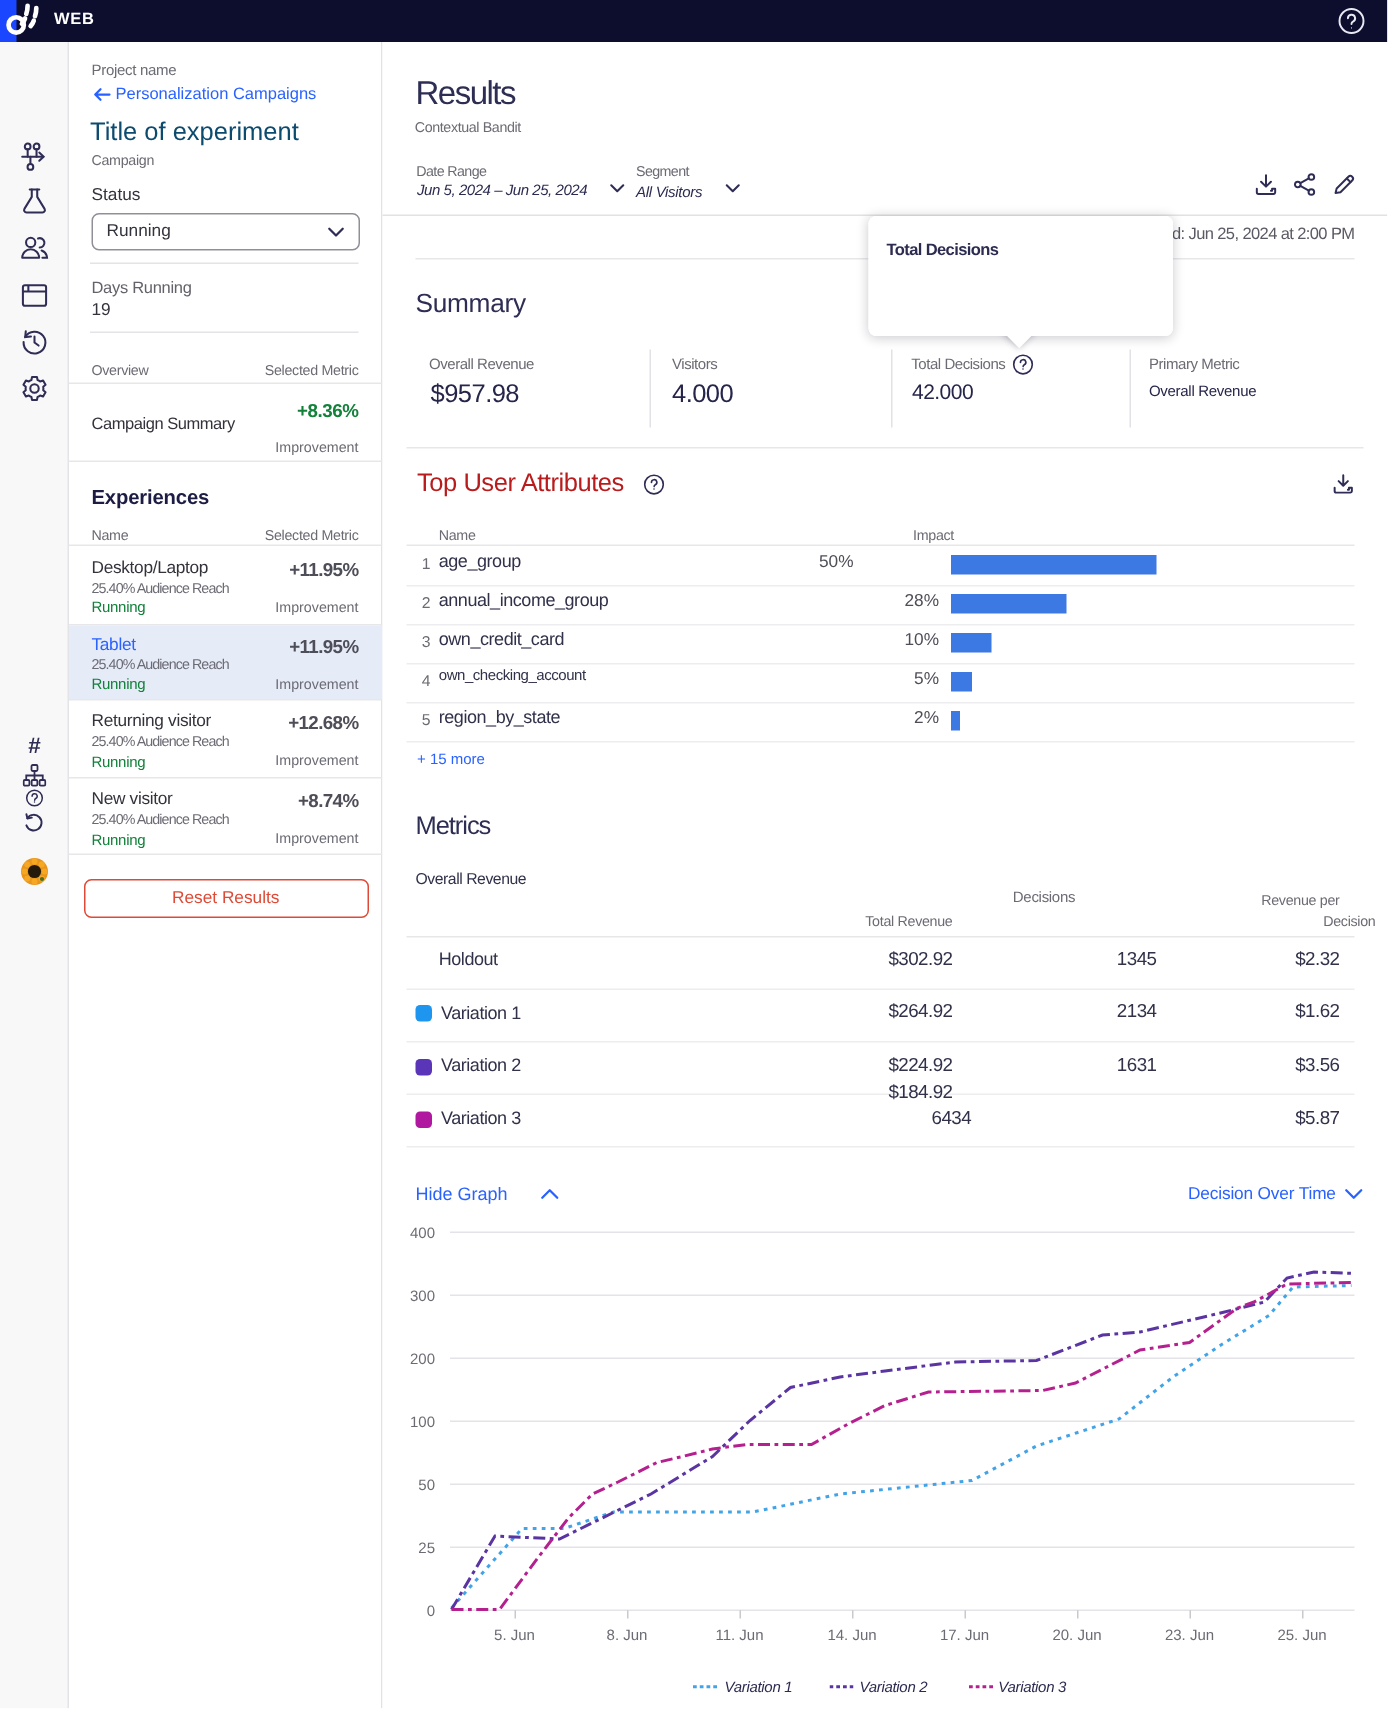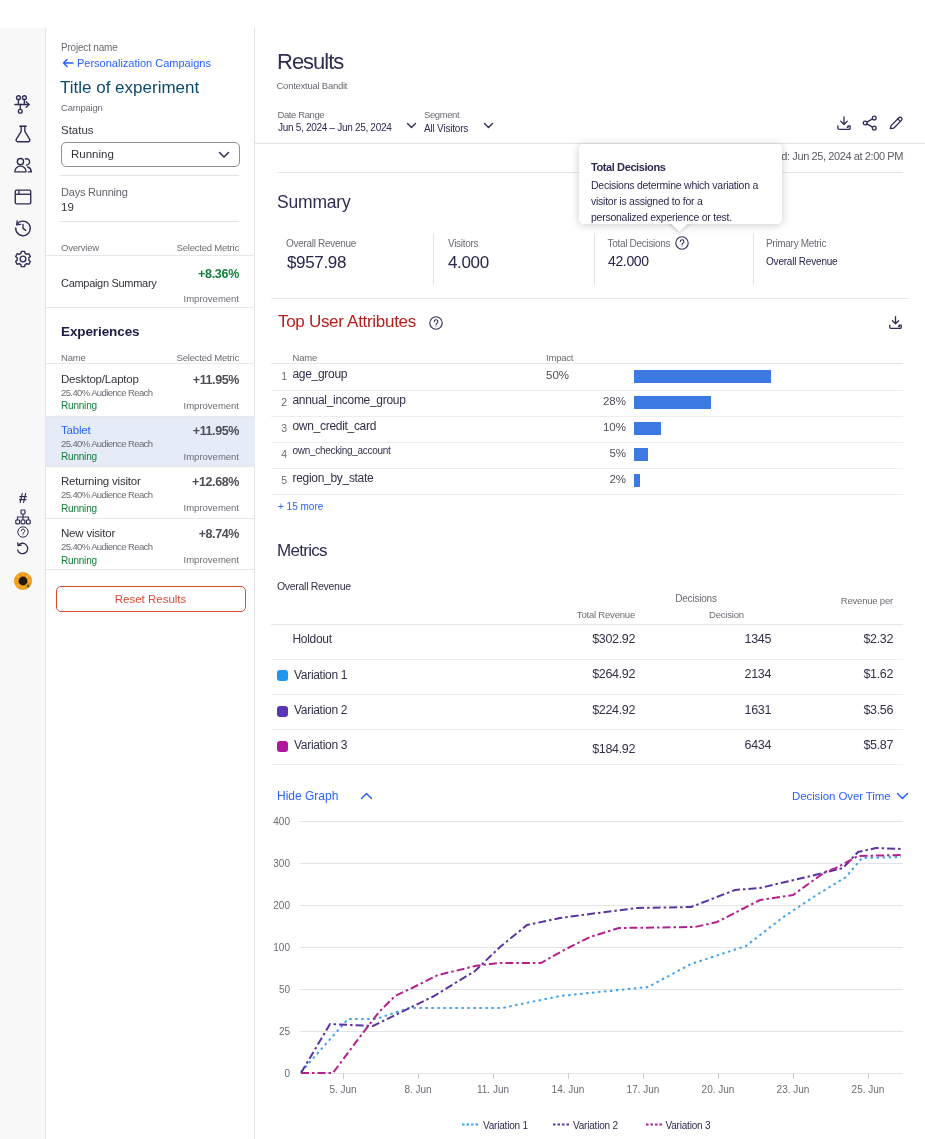--- a/index.html
+++ b/index.html
@@ -1,20 +1,20 @@
 <!DOCTYPE html>
 <html><head>
 <meta charset="utf-8">
 <style>
   * { margin:0; padding:0; box-sizing:border-box; }
   html,body { width:925px; height:1139px; background:#fff; font-family:"Liberation Sans", sans-serif; }
   #page { position:relative; width:925px; height:1139px; overflow:hidden; background:#fff; }
   .abs { position:absolute; }
   .gray { color:#6b6b74; }
-  .navy { color:#2c2b50; }
+  .navy { color:#2c2b50;font-style:italic; }
   .link { color:#2962ff;text-align:right; }
   .green { color:#12813a; }
   svg { display:block; }
 
   
   #topbar { position:absolute; left:0; top:0; width:925px; height:28px; background:#0d0d2e; }
   #topbar .bluesq { position:absolute; left:0; top:0; width:11px; height:28px; background:#1b46ff; }
   #topbar .web { position:absolute; left:36px; top:7px; color:#fff; font-size:11px; font-weight:700; letter-spacing:0.5px; }
 
   
@@ -26,20 +26,36 @@
   .sb-divider { position:absolute; left:14px; width:180px; border-top:1px solid #e4e4e8; }
   .row-divider { position:absolute; left:0; width:209px; border-top:1px solid #e7e7ea; }
 
   
   #main { position:absolute; left:255px; top:28px; width:670px; height:1111px; background:#fff; }
 </style>
 </head>
 <body>
 <div id="page">
 
+  <div id="topbar">
+    <div class="bluesq"></div>
+    <svg class="abs" style="left:0px;top:0px" width="28" height="28" viewBox="0 0 28 28" fill="none" stroke="#ffffff" stroke-width="3.1" stroke-linecap="round">
+      <circle cx="10.8" cy="16.6" r="5.1"></circle>
+      <path d="M14.6 15.9 C15.6 14.8 16.3 13.5 16.7 12.3"></path>
+      <path d="M17.5 9.3 C18.1 7.6 18.4 5.6 18.4 3.9"></path>
+      <path d="M20.4 17.4 C21.4 16.3 22.1 15 22.5 13.8"></path>
+      <path d="M23.3 10.8 C23.9 9.1 24.2 7.1 24.2 5.4"></path>
+    </svg>
+    <div class="web">WEB</div>
+    <svg class="abs" style="left:890px;top:3px" width="22" height="22" viewBox="0 0 22 22" fill="none" stroke="#e8e8f2" stroke-width="1.3">
+      <circle cx="11" cy="11" r="8"></circle>
+      <path d="M8.6 9.2 a2.4 2.4 0 1 1 3.4 2.2 c-0.8 0.35 -1 0.8 -1 1.6" stroke-linecap="round"></path>
+      <circle cx="11" cy="15.6" r="0.4" fill="#e8e8f2" stroke="none"></circle>
+    </svg>
+  </div>
 
   <div id="rail">
 
     <svg class="railicon" style="top:66px" viewBox="0 0 22 22" fill="none" stroke="#2f2d56" stroke-width="1.5" stroke-linecap="round">
       <path d="M2 11.5 H17"></path>
         <path d="M14.5 8.5 L17.7 11.5 L14.5 14.5"></path>
       <circle cx="6" cy="4" r="2.1"></circle>
         <path d="M6 6.1 V11.5"></path>
       <circle cx="12.5" cy="4" r="2.1"></circle>
         <path d="M12.5 6.1 V11.5"></path>
@@ -233,21 +249,21 @@
     <svg class="abs" style="left:173.5px;top:287.5px" width="14" height="14" viewBox="0 0 14 14" fill="none" stroke="#2f2d56" stroke-width="1.1">
       <circle cx="7" cy="7" r="6.2"></circle>
       <path d="M5.3 5.6 a1.8 1.8 0 1 1 2.6 1.6 c-0.6 0.3 -0.8 0.6 -0.8 1.2" stroke-linecap="round"></path>
       <circle cx="7" cy="10" r="0.55" fill="#2f2d56" stroke="none"></circle>
     </svg>
     <svg class="abs" style="left:633px;top:287px" width="15" height="15" viewBox="0 0 17 17" fill="none" stroke="#2f2d56" stroke-width="1.5" stroke-linecap="round" stroke-linejoin="round">
       <path d="M8.5 2 V9.5 M5 6.5 L8.5 10 L12 6.5"></path>
       <path d="M2 11.5 V14 a1.2 1.2 0 0 0 1.2 1.2 H13.8 A1.2 1.2 0 0 0 15 14 V11.5 l-2.2 0 V13 H12"></path>
     </svg>
     <div class="abs gray" style="left:37.5px;top:324px;font-size:9.5px;letter-spacing:-0.2px">Name</div>
-    <div class="abs gray" style="left:291px;top:324px;width:80px;text-align:left;font-size:9.5px;letter-spacing:-0.2px">Impact</div>
+    <div class="abs gray" style="left:301px;top:324px;width:80px;text-align:right;font-size:9.5px;letter-spacing:-0.2px">Impact</div>
     <div class="abs" style="left:16px;top:334.5px;width:632px;border-top:1px solid #e7e7ea"></div>
 
     <div class="abs gray" style="left:22px;top:341.5px;width:10px;text-align:right;font-size:10.5px">1</div>
     <div class="abs" style="left:37.5px;top:339px;font-size:12px;color:#31314a;letter-spacing:-0.3px">age_group</div>
     <div class="abs" style="left:291px;top:340.5px;width:80px;text-align:left;font-size:11.5px;color:#4e4e58">50%</div>
     <div class="abs" style="left:379px;top:342px;width:137px;height:13px;background:#3c79e3"></div>
     <div class="abs" style="left:16px;top:361.5px;width:632px;border-top:1px solid #ededf0"></div>
     <div class="abs gray" style="left:22px;top:367.5px;width:10px;text-align:right;font-size:10.5px">2</div>
     <div class="abs" style="left:37.5px;top:365px;font-size:12px;color:#31314a;letter-spacing:-0.3px">annual_income_group</div>
     <div class="abs" style="left:291px;top:366.5px;width:80px;text-align:right;font-size:11.5px;color:#4e4e58">28%</div>
@@ -268,21 +284,21 @@
     <div class="abs" style="left:291px;top:444.5px;width:80px;text-align:right;font-size:11.5px;color:#4e4e58">2%</div>
     <div class="abs" style="left:379px;top:446px;width:6px;height:13px;background:#3c79e3"></div>
     <div class="abs" style="left:16px;top:465.5px;width:632px;border-top:1px solid #ededf0"></div>
     <div class="abs link" style="left:23px;top:472.5px;font-size:10px">+ 15 more</div>
 
     <div class="abs" style="left:22px;top:513px;font-size:17px;color:#2e2d54;letter-spacing:-0.7px">Metrics</div>
     <div class="abs" style="left:22px;top:551.5px;font-size:10.5px;color:#31314a;letter-spacing:-0.3px">Overall Revenue</div>
     <div class="abs gray" style="left:478px;top:567px;width:160px;text-align:right;font-size:9.5px;letter-spacing:-0.2px">Revenue per</div>
     <div class="abs gray" style="left:230px;top:580.5px;width:150px;text-align:right;font-size:9.5px;letter-spacing:-0.2px">Total Revenue</div>
     <div class="abs gray" style="left:366px;top:565px;width:150px;text-align:center;font-size:10px;letter-spacing:-0.2px">Decisions</div>
-    <div class="abs gray" style="left:454px;top:580.5px;width:160px;text-align:left;font-size:9.5px;letter-spacing:-0.2px">Decision</div>
+    <div class="abs gray" style="left:502px;top:580.5px;width:160px;text-align:right;font-size:9.5px;letter-spacing:-0.2px">Decision</div>
     <div class="abs" style="left:16px;top:595.5px;width:632px;border-top:1px solid #e7e7ea"></div>
 
     <div class="abs" style="left:37.5px;top:604px;font-size:12px;color:#31314a;letter-spacing:-0.3px">Holdout</div>
     <div class="abs" style="left:230px;top:603.5px;width:150px;text-align:right;font-size:12.5px;color:#31314a;letter-spacing:-0.35px">$302.92</div>
     <div class="abs" style="left:366px;top:603.5px;width:150px;text-align:right;font-size:12.5px;color:#31314a;letter-spacing:-0.35px">1345</div>
     <div class="abs" style="left:478px;top:603.5px;width:160px;text-align:right;font-size:12.5px;color:#31314a;letter-spacing:-0.35px">$2.32</div>
     <div class="abs" style="left:16px;top:630.5px;width:632px;border-top:1px solid #ededf0"></div>
 
     <div class="abs" style="left:22px;top:642px;width:11px;height:11px;border-radius:3px;background:#1e96f0"></div>
     <div class="abs" style="left:39px;top:639.5px;font-size:12px;color:#31314a;letter-spacing:-0.3px">Variation 1</div>
@@ -293,22 +309,22 @@
 
     <div class="abs" style="left:22px;top:677.5px;width:11px;height:11px;border-radius:3px;background:#5b35b8"></div>
     <div class="abs" style="left:39px;top:675px;font-size:12px;color:#31314a;letter-spacing:-0.3px">Variation 2</div>
     <div class="abs" style="left:230px;top:674.5px;width:150px;text-align:right;font-size:12.5px;color:#31314a;letter-spacing:-0.35px">$224.92</div>
     <div class="abs" style="left:366px;top:674.5px;width:150px;text-align:right;font-size:12.5px;color:#31314a;letter-spacing:-0.35px">1631</div>
     <div class="abs" style="left:478px;top:674.5px;width:160px;text-align:right;font-size:12.5px;color:#31314a;letter-spacing:-0.35px">$3.56</div>
     <div class="abs" style="left:16px;top:700.5px;width:632px;border-top:1px solid #ededf0"></div>
 
     <div class="abs" style="left:22px;top:713px;width:11px;height:11px;border-radius:3px;background:#b118a0"></div>
     <div class="abs" style="left:39px;top:710px;font-size:12px;color:#31314a;letter-spacing:-0.3px">Variation 3</div>
-    <div class="abs" style="left:230px;top:714px;width:150px;text-align:right;font-size:12.5px;color:#31314a;letter-spacing:-0.35px">$184.92</div>
-    <div class="abs" style="left:366px;top:709.5px;width:150px;text-align:right;font-size:12.5px;color:#31314a;letter-spacing:-0.35px">6434</div>
+    <div class="abs" style="left:230px;top:693px;width:150px;text-align:right;font-size:12.5px;color:#31314a;letter-spacing:-0.35px">$184.92</div>
+    <div class="abs" style="left:366px;top:709.5px;width:150px;font-size:12.5px;color:#31314a;letter-spacing:-0.35px">6434</div>
     <div class="abs" style="left:478px;top:709.5px;width:160px;text-align:right;font-size:12.5px;color:#31314a;letter-spacing:-0.35px">$5.87</div>
     <div class="abs" style="left:16px;top:735.5px;width:632px;border-top:1px solid #ededf0"></div>
 
     <div class="abs link" style="left:22px;top:761px;font-size:12px">Hide Graph</div>
     <svg class="abs" style="left:105px;top:764px" width="13" height="8" viewBox="0 0 13 8" fill="none" stroke="#2962ff" stroke-width="1.5" stroke-linecap="round" stroke-linejoin="round">
         <path d="M1.5 6.5 L6.5 1.5 L11.5 6.5"></path>
       </svg>
     <div class="abs link" style="left:537px;top:761.5px;font-size:11.5px;letter-spacing:-0.1px">Decision Over Time</div>
     <svg class="abs" style="left:641px;top:764px" width="13" height="8" viewBox="0 0 13 8" fill="none" stroke="#2962ff" stroke-width="1.5" stroke-linecap="round" stroke-linejoin="round">
         <path d="M1.5 1.5 L6.5 6.5 L11.5 1.5"></path>
@@ -368,15 +384,14 @@
         <line x1="0" y1="1.5" x2="16" y2="1.5" stroke="#b5208f" stroke-width="2" stroke-dasharray="2.5 2"></line>
       </svg>
     <div class="abs navy" style="left:410.5px;top:1091.5px;font-size:10px;letter-spacing:-0.2px">Variation 3</div>
   </div>
 
   <div class="abs" style="left:671px;top:212px;width:16px;height:16px;background:#fff;transform:rotate(45deg);box-shadow:1px 1px 4px rgba(20,20,43,0.25);z-index:9"></div>
   <div class="abs" style="left:579px;top:144px;width:203px;height:80px;background:#fff;border-radius:5px;box-shadow:0 1px 8px rgba(20,20,43,0.22);z-index:10"></div>
   <div class="abs" style="left:671.5px;top:214px;width:15px;height:15px;background:#fff;transform:rotate(45deg);z-index:11"></div>
   <div class="abs" style="left:579px;top:144px;width:203px;height:80px;background:#fff;border-radius:5px;z-index:12;padding:17px 10px 0 12px">
     <div style="font-size:11px;font-weight:700;color:#2c2b50;letter-spacing:-0.4px">Total Decisions</div>
-    <div style="font-size:10.5px;color:#2c2b50;letter-spacing:-0.25px;line-height:16px;margin-top:4px">Decisions determine which variation a<br>visitor is assigned to for a<br>personalized experience or test.</div>
   </div>
 </div>
 
 </body></html>

